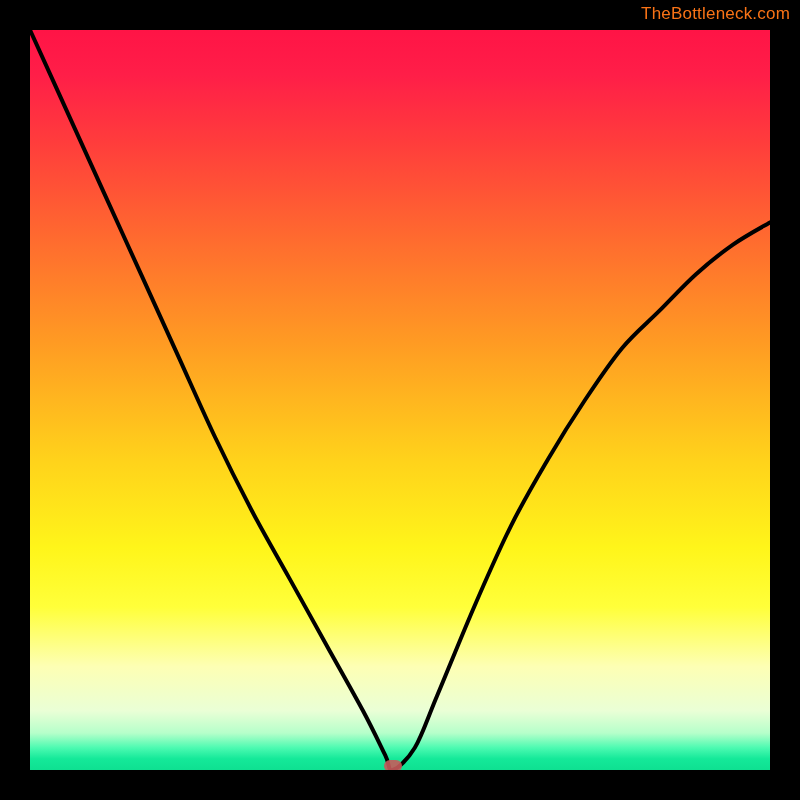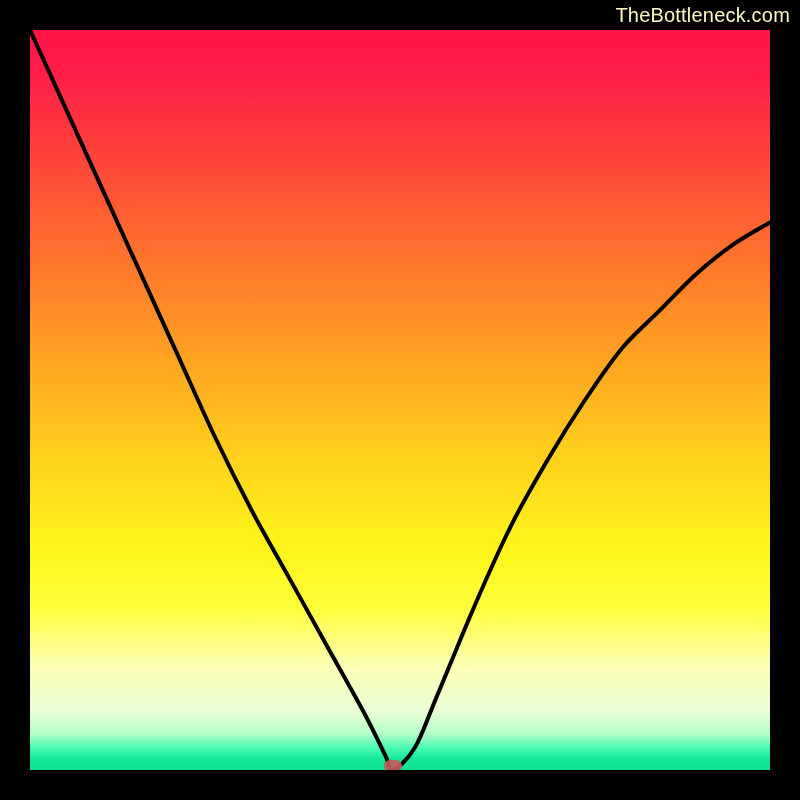--- a/index.html
+++ b/index.html
@@ -16,22 +16,22 @@
     left: 30px;
     top: 30px;
     width: 740px;
     height: 740px;
     overflow: hidden;
   }
   .watermark {
     position: absolute;
     top: 4px;
     right: 10px;
-    color: #fef9c3;
-    font-size: 20px;
+    color: #f97316;
+    font-size: 17px;
     font-weight: 500;
     font-family: Arial, Helvetica, sans-serif;
     letter-spacing: 0.2px;
     z-index: 20;
   }
   .gradient-bg {
     position: absolute;
     left: 0;
     top: 0;
     width: 740px;

